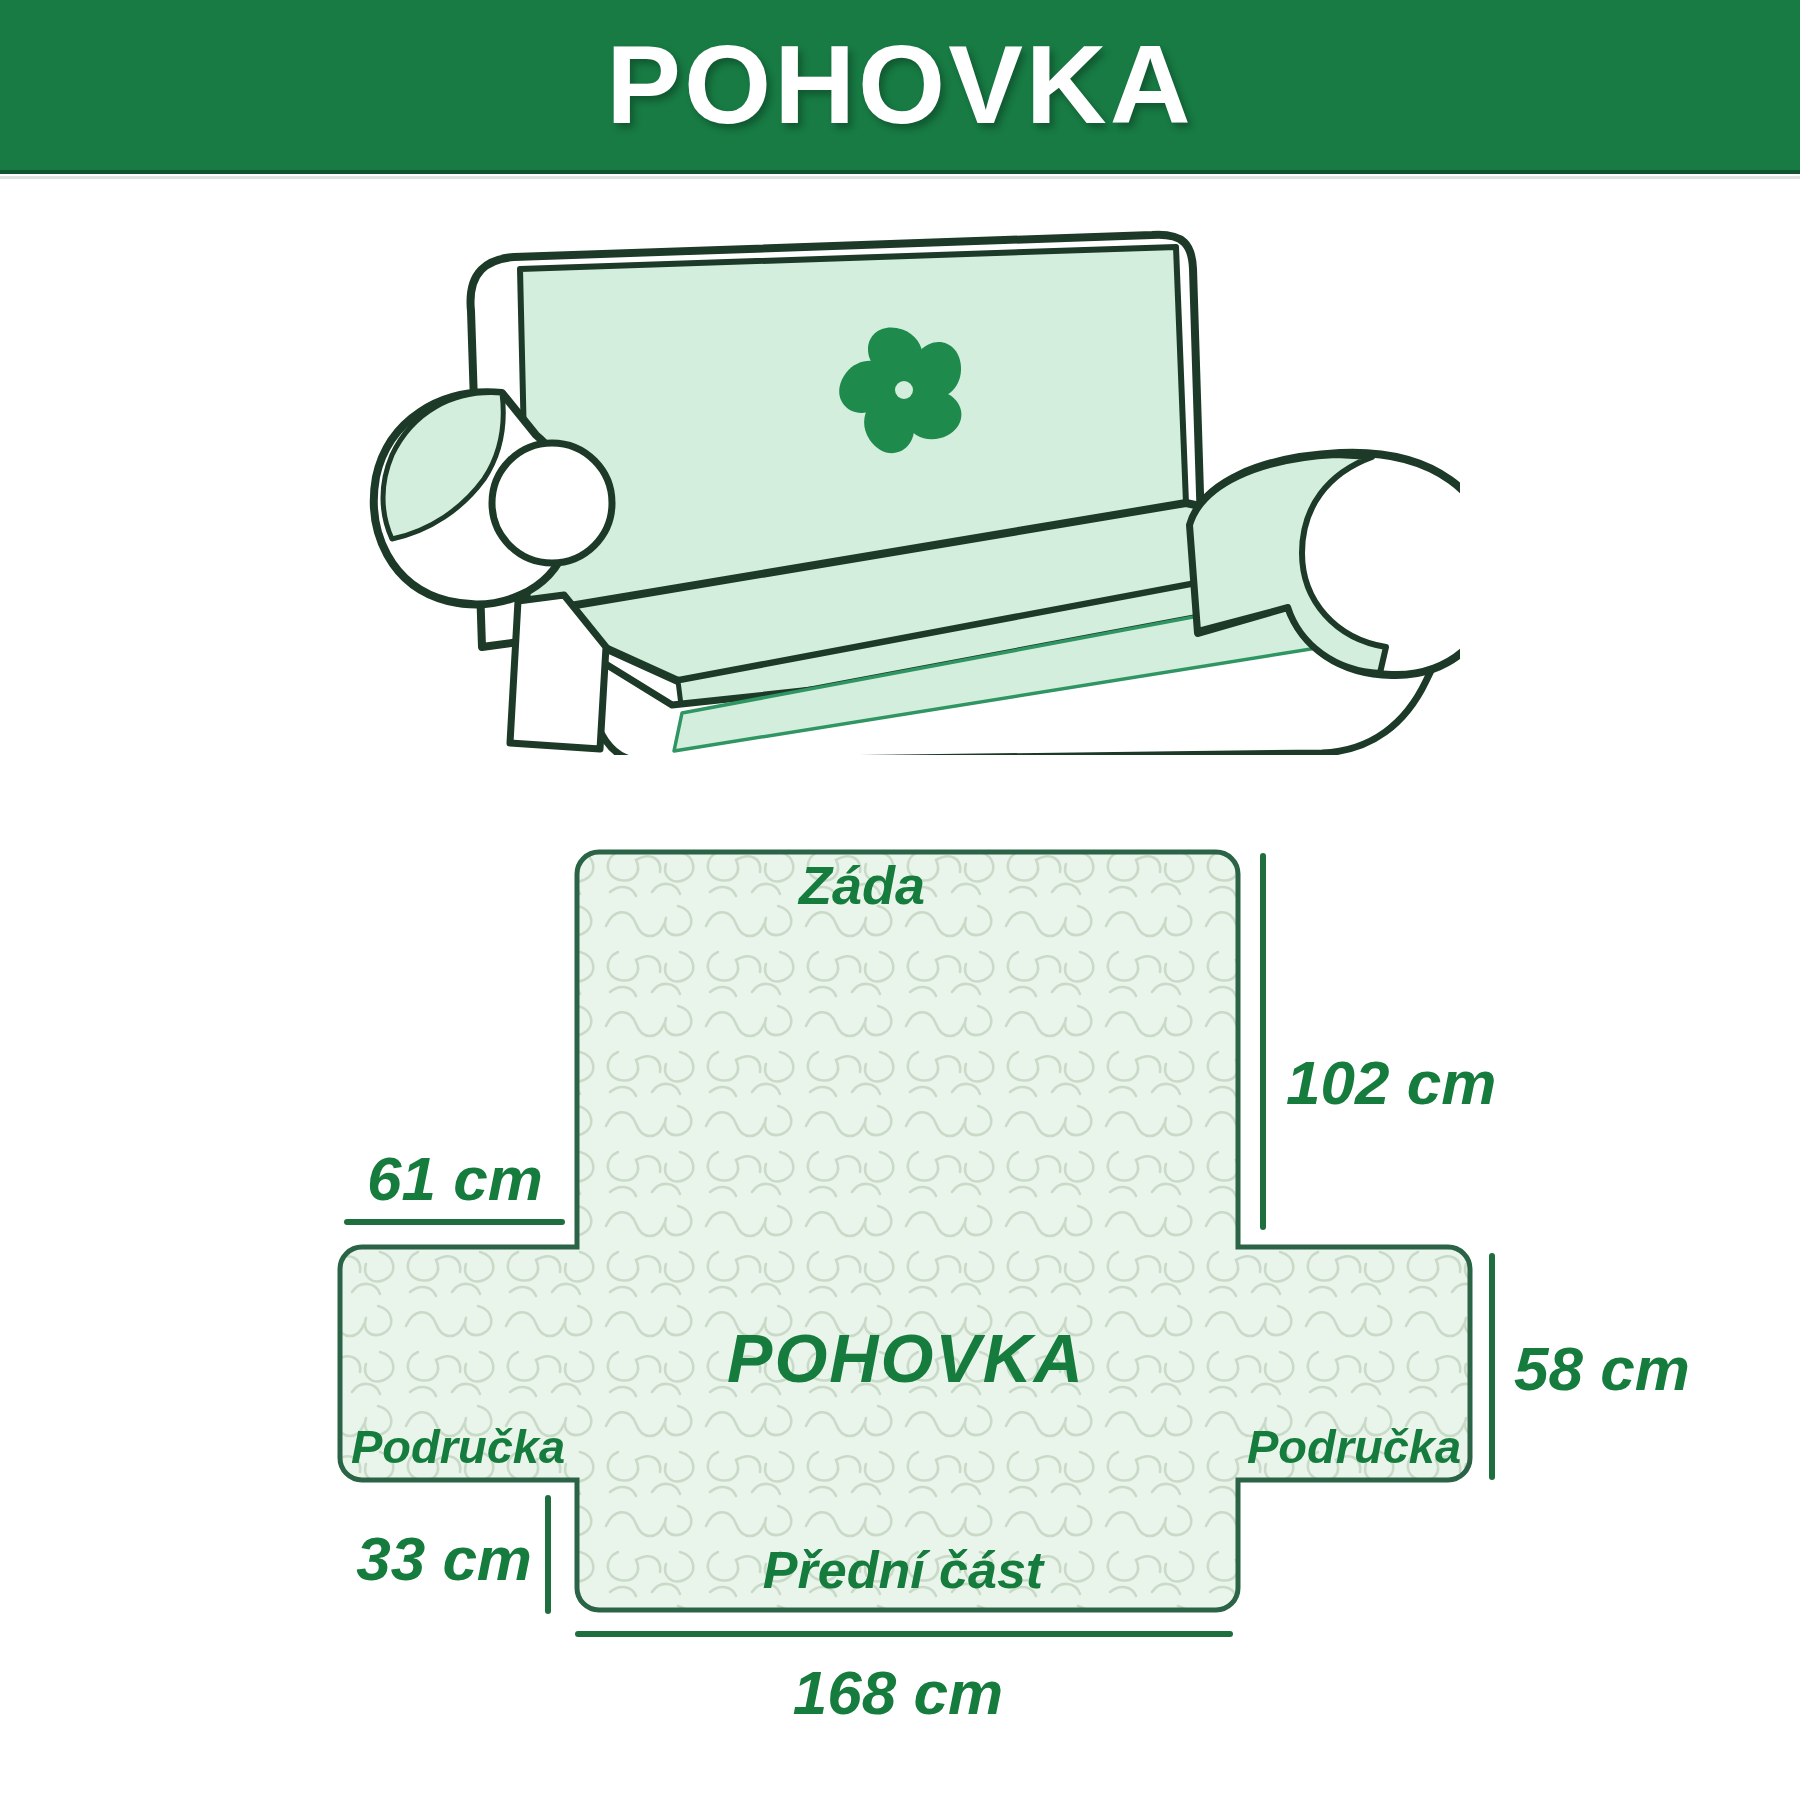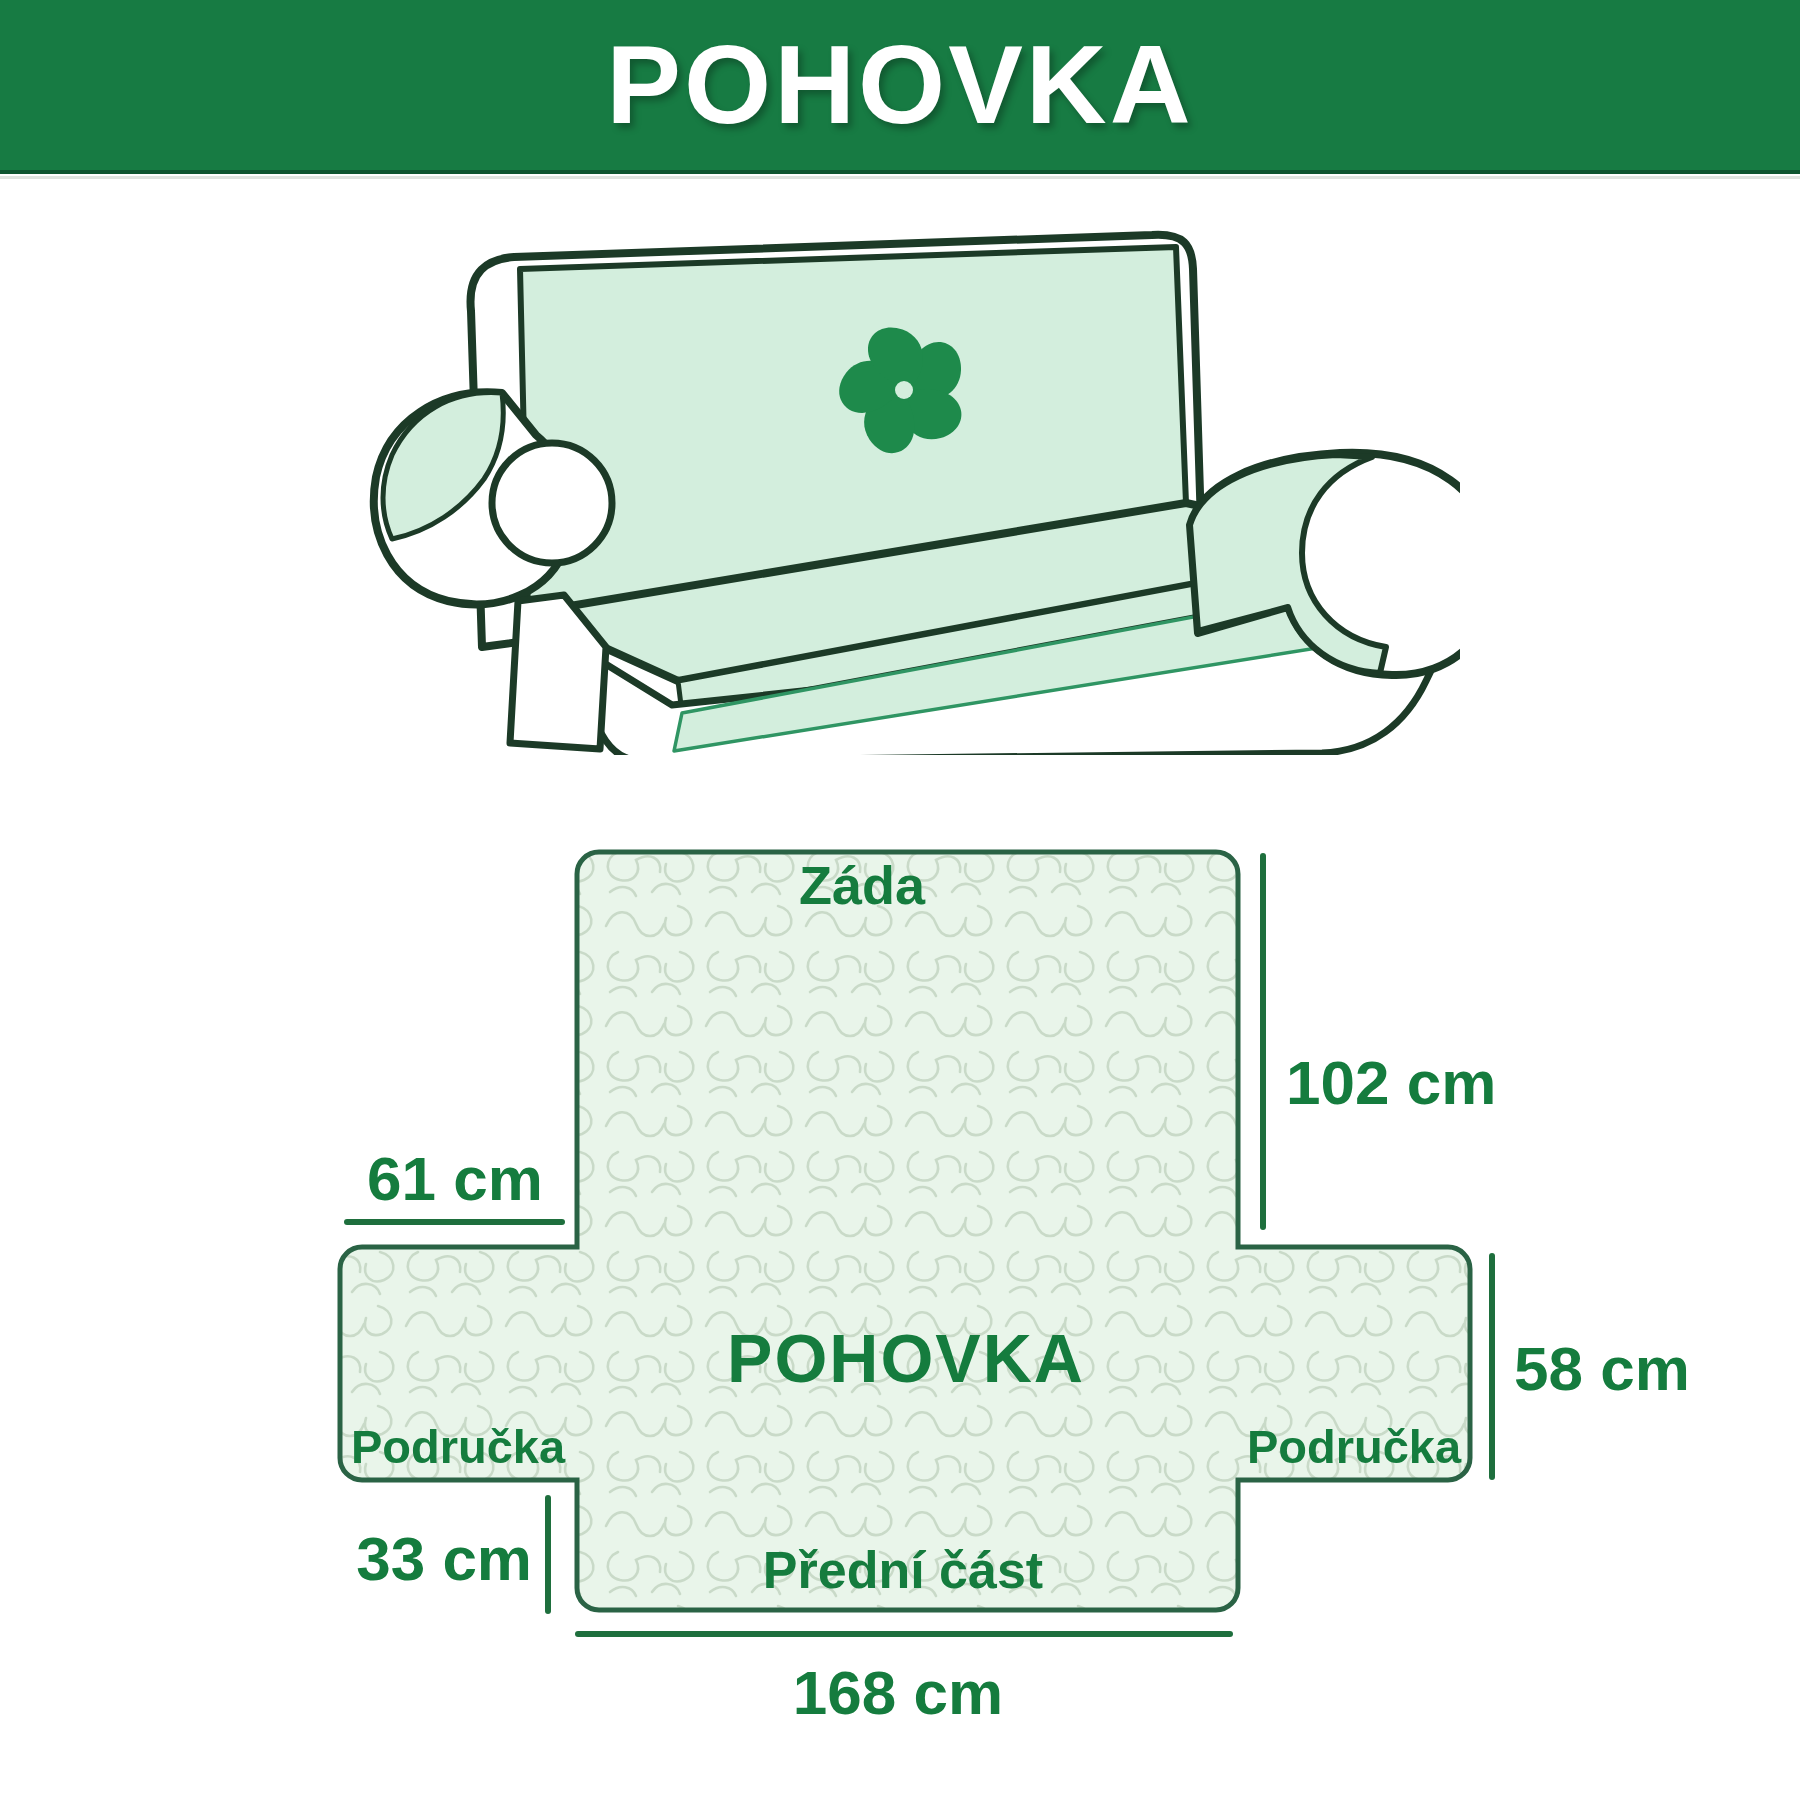--- a/index.html
+++ b/index.html
@@ -16,21 +16,21 @@
   .header:after{
     content:"";position:absolute;left:0;top:176px;width:1800px;height:3px;
     background:#dfe4e0;
   }
   .header-title{
     color:#ffffff;font-size:112px;font-weight:bold;letter-spacing:3px;
     text-shadow:4px 5px 7px rgba(0,0,0,0.28);
     line-height:1;
   }
   .sofa-wrap{position:absolute;left:340px;top:195px;width:1120px;height:560px;}
-  .diagram-wrap{position:absolute;left:0;top:0;width:1800px;height:1800px;}
+  .diagram-wrap{position:absolute;left:0;top:0;width:1800px;height:1800px;font-style:italic;}
   svg text{font-family:"Liberation Sans",sans-serif;font-weight:bold;fill:#157c3e;}
 </style>
 </head>
 <body>
 
 <div class="header">
   <div class="header-title">POHOVKA</div>
 </div>
 
 <div class="sofa-wrap">

